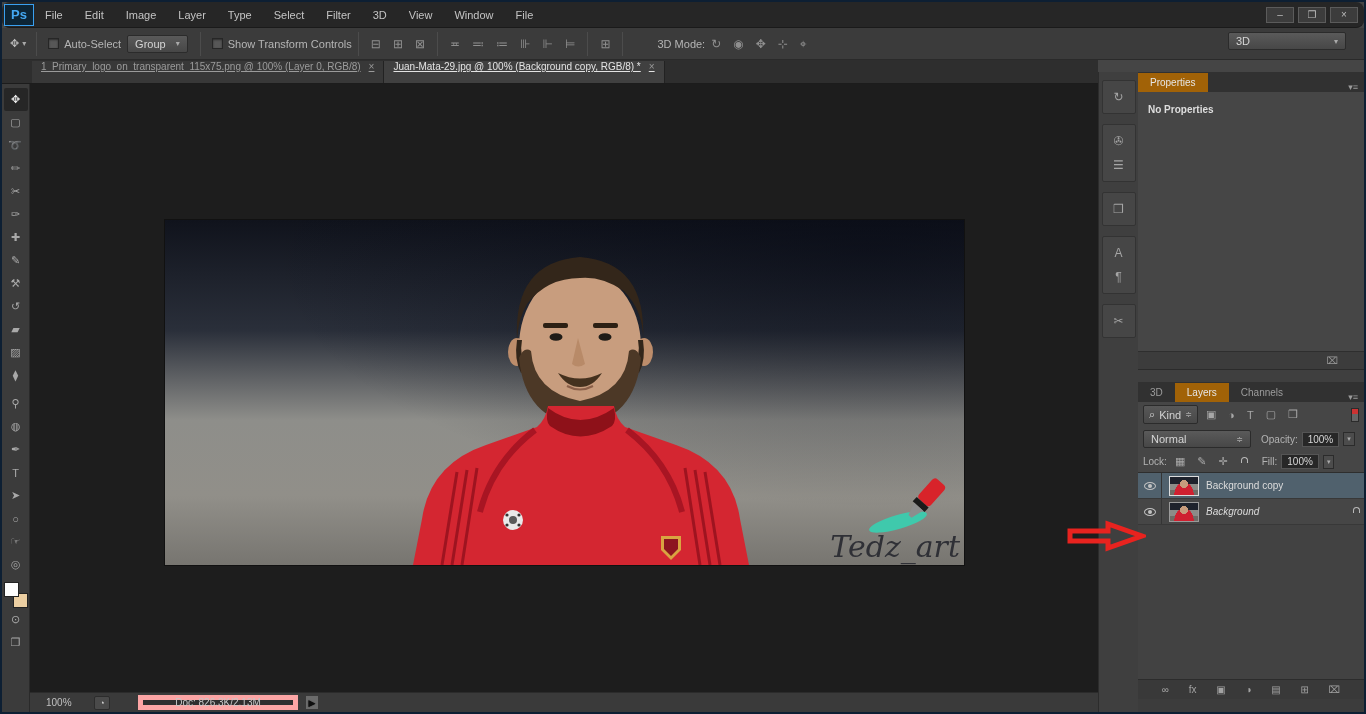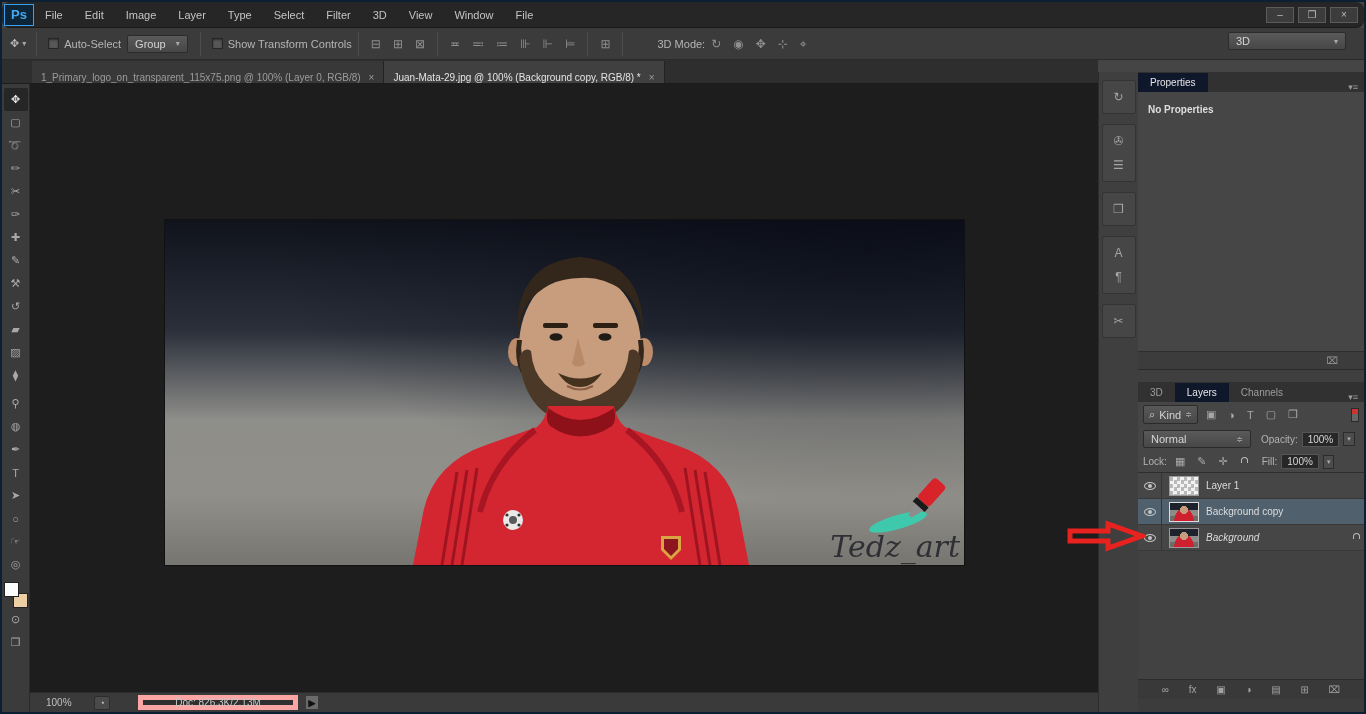--- a/index.html
+++ b/index.html
@@ -26,22 +26,22 @@
   .opt-label { color:#b5b5b5; font-size:11px; }
   .dropdown { background:linear-gradient(#5a5a5a,#474747); border:1px solid #2b2b2b; border-radius:2px;
               color:#d5d5d5; padding:2px 7px; display:flex; align-items:center; gap:10px; margin:0 6px; }
   .dd-arrow { font-size:8px; color:#aaa; }
   .opt-icon { color:#8f8f8f; font-size:12px; padding:0 6px; }
   #workspace-dd { position:absolute; right:12px; top:4px; width:118px; justify-content:space-between; }
 
   
   #tabbar { position:absolute; top:58px; left:0; right:266px; height:24px; background:#2e2e2e;
             display:flex; align-items:flex-end; padding-left:30px; border-bottom:1px solid #1c1c1c; }
-  .doc-tab { height:22px; display:flex; align-items:flex-end; gap:8px; padding:0 9px; font-size:10px;
-             border-right:1px solid #222; white-space:nowrap; }
+  .doc-tab { height:22px; display:flex; align-items:flex-start; gap:8px; padding:0 9px; font-size:10px;
+             border-right:1px solid #222; white-space:nowrap;text-decoration:underline; }
   .doc-tab.inactive { background:#383838; color:#9b9b9b; }
   .doc-tab.active { background:#404040; color:#e3e3e3; }
   .tab-close { color:#9a9a9a; font-size:10px; }
 
   
   #toolbar { position:absolute; top:82px; bottom:0; left:0; width:28px; background:#3b3b3b;
              border-right:1px solid #2a2a2a; display:flex; flex-direction:column; align-items:center; padding-top:4px; }
   .tool { width:24px; height:23px; display:flex; align-items:center; justify-content:center;
           color:#a9a9a9; font-size:11px; }
   .tool.selected { background:#262626; color:#e8e8e8; border-radius:2px; }
@@ -69,21 +69,21 @@
   #dock { position:absolute; top:70px; bottom:0; right:226px; width:40px; background:#3f3f3f;
           border-left:1px solid #2c2c2c; display:flex; flex-direction:column; align-items:center; padding-top:8px; }
   .dock-group { width:34px; background:#464646; border:1px solid #333; border-radius:2px; margin-bottom:10px;
                 display:flex; flex-direction:column; align-items:center; padding:4px 0; }
   .dock-icon { width:26px; height:24px; display:flex; align-items:center; justify-content:center; color:#a5a5a5; font-size:12px; }
 
   
   #panels { position:absolute; top:70px; bottom:0; right:0; width:226px; background:#3f3f3f; display:flex; flex-direction:column; }
   .panel-tabrow { height:20px; background:#313131; display:flex; align-items:flex-end; }
   .panel-tab { height:19px; padding:0 12px; display:flex; align-items:center; font-size:10px; color:#9d9d9d; }
-  .panel-tab.active { background:#0f172a; color:#e6e6e6; }
+  .panel-tab.active { background:#a16207; color:#e6e6e6; }
   .panel-menu { margin-left:auto; margin-right:6px; color:#9a9a9a; font-size:9px; }
   #props-body { height:278px; background:#464646; position:relative; border-bottom:1px solid #2b2b2b; }
   #props-empty { padding:12px 10px; color:#dedede; font-weight:bold; font-size:10px; }
   #props-footer { position:absolute; bottom:0; left:0; right:0; height:18px; background:#3c3c3c;
                   border-top:1px solid #2e2e2e; display:flex; justify-content:flex-end; align-items:center; padding-right:26px; }
   #props-trash { color:#9a9a9a; font-size:10px; }
 
   #layers-panel { flex:1; display:flex; flex-direction:column; background:#464646; margin-top:12px; }
   .ctl-row { display:flex; align-items:center; padding:3px 5px; gap:4px; }
   .kind-box { display:flex; align-items:center; gap:4px; background:linear-gradient(#585858,#484848);
@@ -375,27 +375,20 @@
       <span class="filter-icon">▦</span>
       <span class="filter-icon">✎</span>
       <span class="filter-icon">✛</span>
       <span class="filter-icon"><span class="lock"></span></span>
       <span class="small-label" style="margin-left:14px">Fill:</span>
       <span class="value-box">100%</span>
       <span class="value-dd">▾</span>
     </div>
 
     <div id="layer-list">
-      <div class="layer-row">
-        <div class="eye-cell">
-            <span class="eye"></span>
-          </div>
-        <div class="thumb checker"></div>
-        <span class="layer-name">Layer 1</span>
-      </div>
       <div class="layer-row selected">
         <div class="eye-cell">
             <span class="eye"></span>
           </div>
         <div class="thumb photo"></div>
         <span class="layer-name">Background copy</span>
       </div>
       <div class="layer-row">
         <div class="eye-cell">
             <span class="eye"></span>

